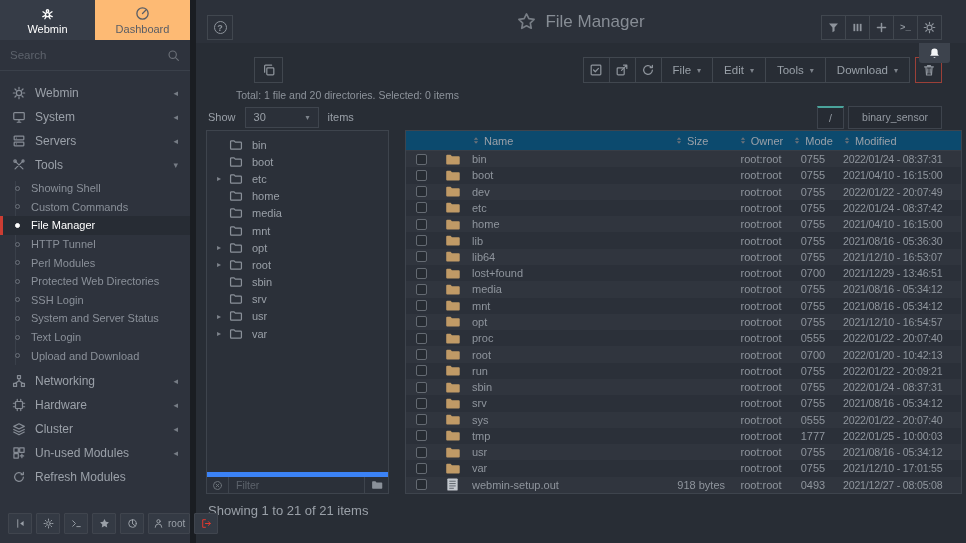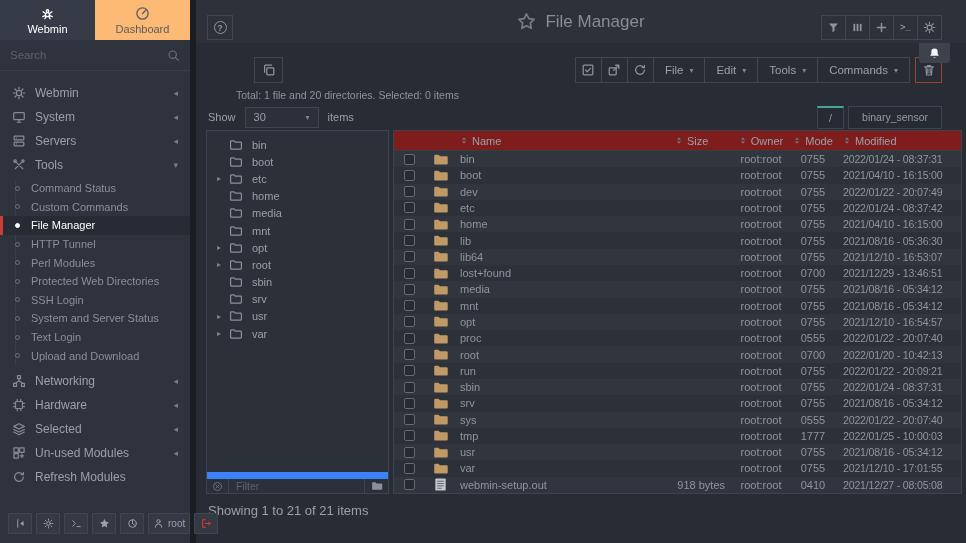--- a/index.html
+++ b/index.html
@@ -80,41 +80,41 @@
   .showrow .slbl { font-size:11px; color:#9aa0a8; }
   .showsel { width:74px; height:21px; border:1px solid #3f454e; background:#2b3039; margin:0 9px;
     display:flex; align-items:center; padding:0 8px; font-size:11px; color:#9aa0a8; cursor:pointer; }
   .showsel::after { content:"▾"; margin-left:auto; font-size:8px; color:#7d838b; }
   .crumbs { margin-left:auto; display:flex; gap:4px; }
   .crumb { height:23px; border:1px solid #3e444d; background:#262b33; color:#959ba3; font-size:10.5px;
     display:flex; align-items:center; justify-content:center; cursor:pointer; }
   .crumb.rootc { width:27px; border-top:2px solid #4aa39b; }
   .crumb.curc { padding:0 13px; }
 
-  .panels { position:absolute; top:130px; left:10px; right:4px; bottom:49px; display:flex; gap:4px; }
+  .panels { position:absolute; top:130px; left:10px; right:4px; bottom:49px; display:flex; gap:16px; }
   .treepanel { width:183px; border:1px solid #3e444d; background:#2b3039; position:relative; flex:none; }
   .treelist { padding-top:5px; }
   .titem { height:17.2px; display:flex; align-items:center; padding-left:10px; font-size:11px;
     color:#9aa0a8; cursor:pointer; }
   .titem .tcaret { width:12px; font-size:8px; color:#7d838b; flex:none; }
   .titem .tfi { width:14px; height:14px; margin-right:9px; color:#8a9099; flex:none; }
-  .filterbar { position:absolute; left:0; right:0; bottom:0; height:21px; border-top:7px solid #3b82f6;
+  .filterbar { position:absolute; left:0; right:0; bottom:0; height:21px; border-top:5px solid #3b82f6;
     display:flex; align-items:center; }
   .filterbar .fclear { width:22px; height:100%; display:flex; align-items:center; justify-content:center;
     color:#6c727a; border-right:1px solid #3e444d; cursor:pointer; }
   .filterbar .fclear .fi { width:11px; height:11px; }
   .filterbar input { flex:1; min-width:0; background:transparent; border:none; outline:none;
     color:#aab0b8; font-size:10.5px; padding:0 7px; font-family:inherit; }
   .filterbar input::placeholder { color:#5d636c; }
   .filterbar .ffolder { width:24px; height:100%; display:flex; align-items:center; justify-content:center;
     color:#8a9099; border-left:1px solid #3e444d; cursor:pointer; }
   .filterbar .ffolder .fi { width:12px; height:12px; }
 
   .tablepanel { flex:1; border:1px solid #3e444d; background:#2b3039; display:flex; flex-direction:column; }
-  .thead { height:20px; display:flex; align-items:center; background:#7f1d1d; border-bottom:1px solid #373d46;
+  .thead { height:20px; display:flex; align-items:center; background:#0c4a6e; border-bottom:1px solid #373d46;
     font-size:11px; color:#9aa0a8; flex:none; }
   .hcell { display:flex; align-items:center; gap:4px; cursor:pointer; }
   .sorti { width:8px; height:11px; color:#6c727a; flex:none; }
   .c-check { width:30px; display:flex; justify-content:center; }
   .c-icon  { width:32px; display:flex; justify-content:center; }
   .c-name  { flex:1; padding-left:4px; }
   .c-size  { width:110px; }
   .hd-size { padding-left:54px; }
   .cl-size { justify-content:flex-end; padding-right:6px; text-align:right; display:block; }
   .c-owner { width:60px; text-align:center; justify-content:center; }
@@ -195,21 +195,21 @@
           <circle cx="12.6" cy="3.4" r="1.2"></circle>
       </svg>
       <span class="lbl">Tools</span>
       <span class="caret">▾</span>
     </div>
 
     <div class="submenu">
 
     <div class="subitem">
           <span class="bullet"></span>
-          <span>Command Status</span>
+          <span>Showing Shell</span>
         </div>
         <div class="subitem">
           <span class="bullet"></span>
           <span>Custom Commands</span>
         </div>
         <div class="subitem active">
           <span class="bullet"></span>
           <span>File Manager</span>
         </div>
         <div class="subitem">
@@ -259,21 +259,21 @@
       </svg>
       <span class="lbl">Hardware</span>
       <span class="caret">◂</span>
     </div>
     <div class="cat">
       <svg class="ci" viewBox="0 0 16 16">
         <path d="M8 2 14 5 8 8 2 5z"></path>
           <path d="M2 8.5l6 3 6-3"></path>
           <path d="M2 11.5l6 3 6-3"></path>
       </svg>
-      <span class="lbl">Selected</span>
+      <span class="lbl">Cluster</span>
       <span class="caret">◂</span>
     </div>
     <div class="cat">
       <svg class="ci" viewBox="0 0 16 16">
         <rect x="2.2" y="2.2" width="5" height="5"></rect>
           <rect x="8.8" y="2.2" width="5" height="5"></rect>
         <rect x="2.2" y="8.8" width="5" height="5"></rect>
           <path d="M11.3 9.3v4M9.3 11.3h4"></path>
       </svg>
       <span class="lbl">Un-used Modules</span>
@@ -408,21 +408,21 @@
       <div class="tbtn menubtn">
         <span>File</span>
       </div>
       <div class="tbtn menubtn">
         <span>Edit</span>
       </div>
       <div class="tbtn menubtn">
         <span>Tools</span>
       </div>
       <div class="tbtn menubtn">
-        <span>Commands</span>
+        <span>Download</span>
       </div>
       <div class="tbtn trashbtn">
         <svg class="tbi" viewBox="0 0 16 16">
           <path d="M3 4.5h10M6.3 4.5V3h3.4v1.5M4.5 4.5l.7 9.2h5.6l.7-9.2M6.7 6.8v4.7M9.3 6.8v4.7"></path>
         </svg>
       </div>
     </div>
   </div>
 
   <div class="totalline">Total: 1 file and 20 directories. Selected: 0 items</div>
@@ -913,21 +913,21 @@
             <span class="c-icon">
 
               <svg class="rowico fileico f" viewBox="0 0 16 16">
                 <path d="M3.5 1.5h9a1 1 0 0 1 1 1v11a1 1 0 0 1-1 1h-9a1 1 0 0 1-1-1v-11a1 1 0 0 1 1-1z"></path>
                 <path d="M5 4.5h6M5 7h6M5 9.5h6M5 12h4" style="stroke:#5a6069;stroke-width:1;fill:none"></path>
               </svg>
             </span>
             <span class="c-name">webmin-setup.out</span>
             <span class="c-size cl-size">918 bytes</span>
             <span class="c-owner">root:root</span>
-            <span class="c-mode">0410</span>
+            <span class="c-mode">0493</span>
             <span class="c-mod val">2021/12/27 - 08:05:08</span>
           </div>
         </div>
     </div>
   </div>
 
   <div class="showingline">Showing 1 to 21 of 21 items</div>
 </div>
 
 </body></html>

